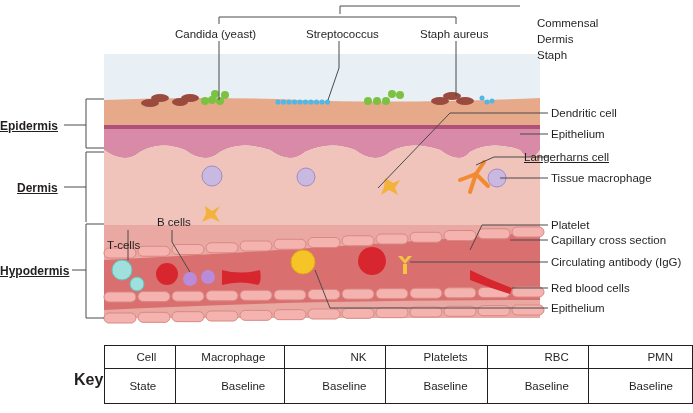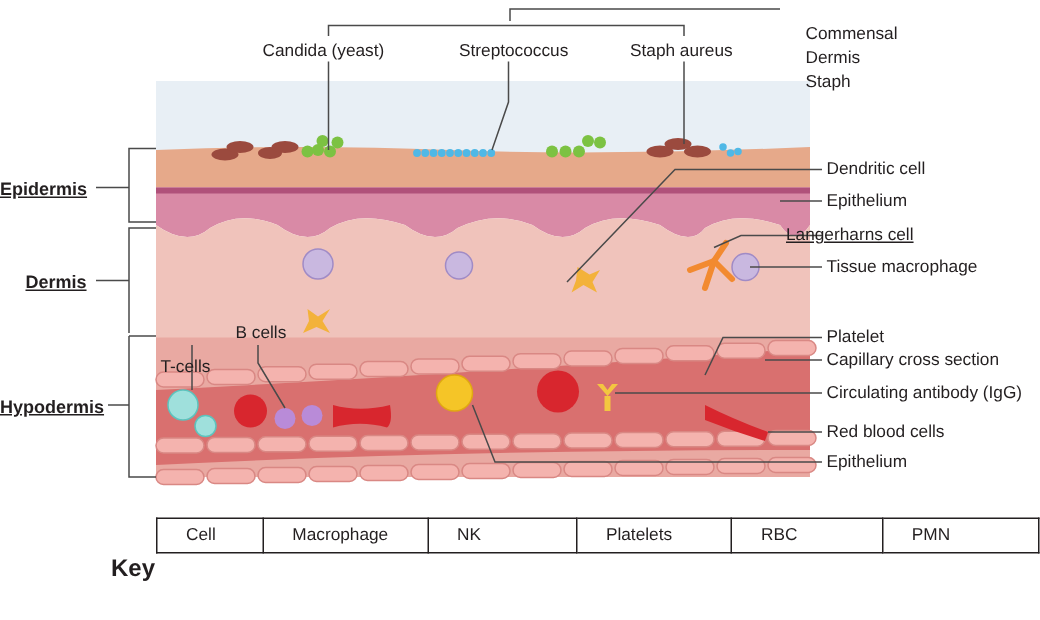--- a/index.html
+++ b/index.html
@@ -2,21 +2,21 @@
 <html><head>
 <meta charset="utf-8">
 <style>
   html, body { margin:0; padding:0; background:#ffffff; }
   body { width:693px; height:413px; position:relative; overflow:hidden;
          font-family:"Liberation Sans", sans-serif; color:#231f20; }
   .lbl { position:absolute; font-size:11.5px; line-height:13px; white-space:nowrap; }
   .side { position:absolute; font-size:12px; font-weight:bold; white-space:nowrap;text-decoration:underline; }
   svg#art { position:absolute; left:0; top:0; }
   table.key { position:absolute; left:104px; top:345px; border-collapse:collapse; font-size:11.5px; }
-  table.key td { border:1.5px solid #231f20; text-align:left; height:22px; padding:0 19px; }
+  table.key td { border:1.5px solid #231f20; text-align:right; height:22px; padding:0 19px; }
   .keylabel { position:absolute; left:74px; top:371px; font-weight:bold; font-size:16px; }
 </style>
 </head>
 <body>
 
 <svg id="art" width="693" height="413">
 
   <rect x="104" y="54" width="436" height="50" fill="#e8eff5"></rect>
 
   <path d="M104,100 Q200,96 300,100 T540,98 L540,125 L104,125 Z" fill="#e6a98a"></path>
@@ -191,14 +191,22 @@
 <table class="key">
   <tbody>
       <tr>
     <td style="width:34px">Cell</td>
     <td style="width:72px">Macrophage</td>
     <td style="width:68px">NK</td>
     <td style="width:68px">Platelets</td>
     <td style="width:68px">RBC</td>
     <td style="width:72px">PMN</td>
   </tr>
+  <tr>
+    <td style="height:34px">State</td>
+    <td>Baseline</td>
+    <td>Baseline</td>
+    <td>Baseline</td>
+    <td>Baseline</td>
+    <td>Baseline</td>
+  </tr>
 </tbody>
   </table>
 
 </body></html>

